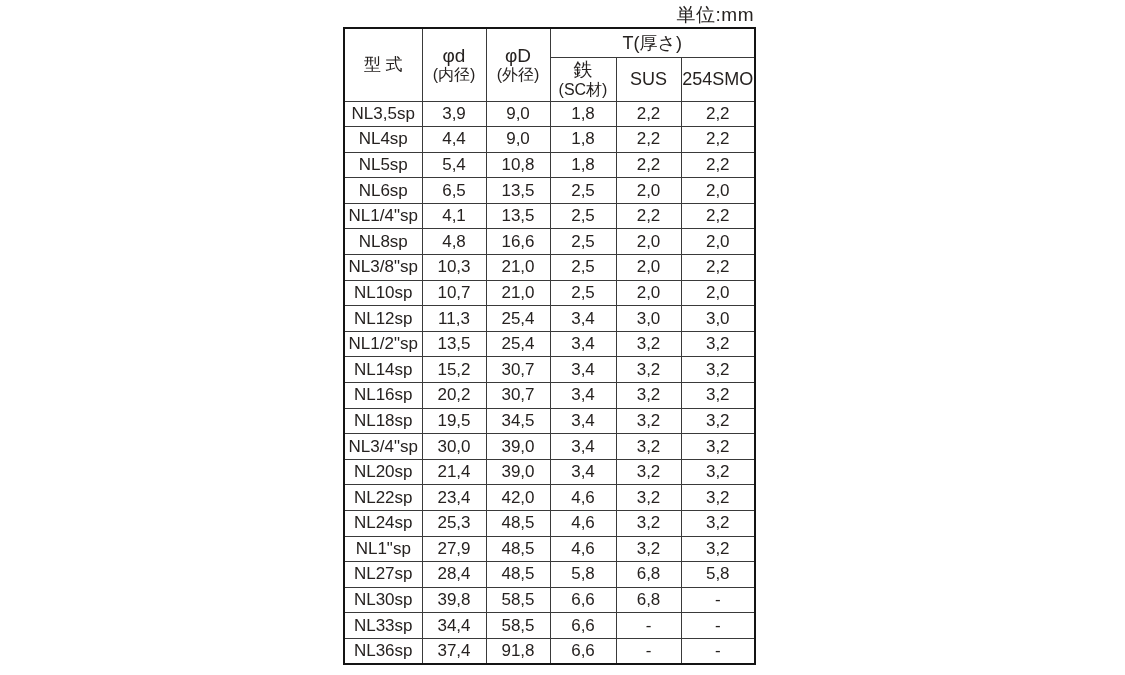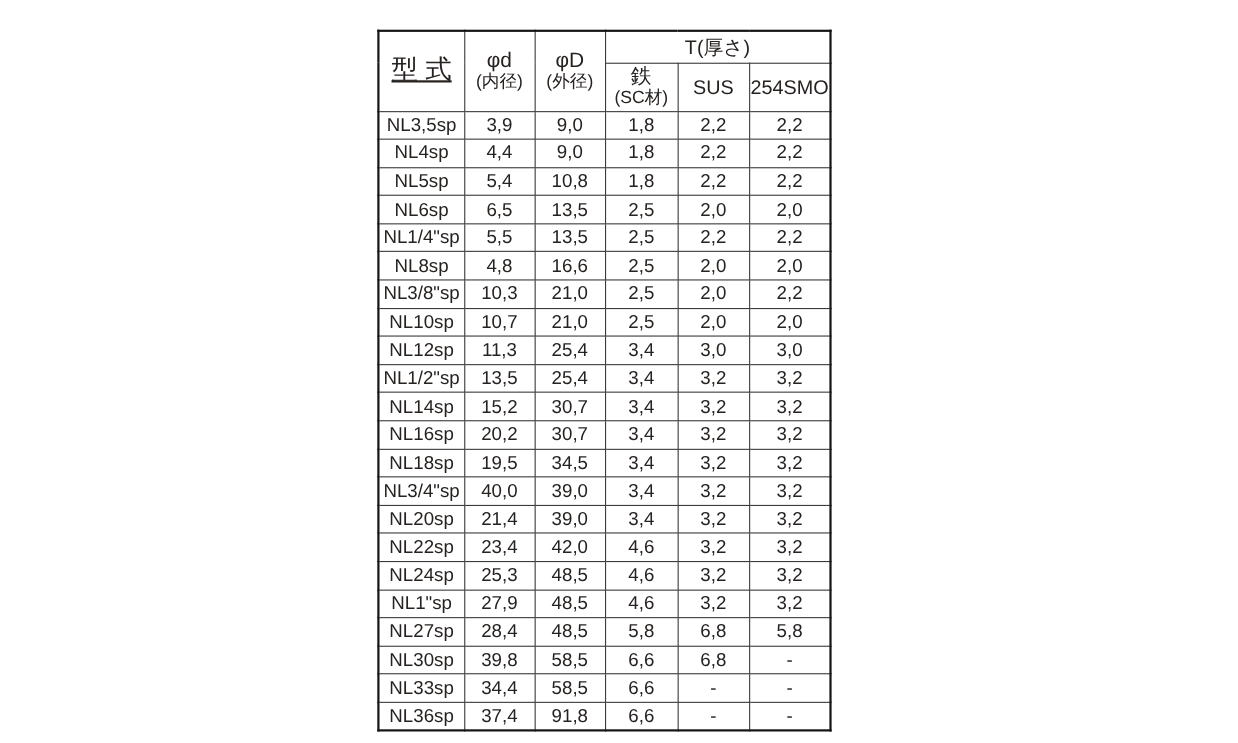--- a/index.html
+++ b/index.html
@@ -62,35 +62,35 @@
   }
   .spec-table th .l1 {
     display: block;
     font-size: 19px;
   }
   .spec-table th .l2 {
     display: block;
     font-size: 16px;
   }
   .spec-table th.model-header {
-    font-size: 24px;
-    text-decoration: underline;
+    font-size: 17px;
   }
   .spec-table tbody tr {
     height: 25.6px;
   }
   .spec-table tbody td {
     font-size: 17px;
   }
 </style>
 </head>
 <body>
 
 <div class="stage">
 
+  <div class="unit-note">単位:mm</div>
 
   <table class="spec-table">
     <colgroup>
       <col style="width:78px">
       <col style="width:64px">
       <col style="width:64px">
       <col style="width:66px">
       <col style="width:65px">
       <col style="width:74px">
     </colgroup>
@@ -144,21 +144,21 @@
         <tr>
           <td>NL6sp</td>
           <td>6,5</td>
           <td>13,5</td>
           <td>2,5</td>
           <td>2,0</td>
           <td>2,0</td>
         </tr>
         <tr>
           <td>NL1/4"sp</td>
-          <td>5,5</td>
+          <td>4,1</td>
           <td>13,5</td>
           <td>2,5</td>
           <td>2,2</td>
           <td>2,2</td>
         </tr>
         <tr>
           <td>NL8sp</td>
           <td>4,8</td>
           <td>16,6</td>
           <td>2,5</td>
@@ -216,21 +216,21 @@
         <tr>
           <td>NL18sp</td>
           <td>19,5</td>
           <td>34,5</td>
           <td>3,4</td>
           <td>3,2</td>
           <td>3,2</td>
         </tr>
         <tr>
           <td>NL3/4"sp</td>
-          <td>40,0</td>
+          <td>30,0</td>
           <td>39,0</td>
           <td>3,4</td>
           <td>3,2</td>
           <td>3,2</td>
         </tr>
         <tr>
           <td>NL20sp</td>
           <td>21,4</td>
           <td>39,0</td>
           <td>3,4</td>

